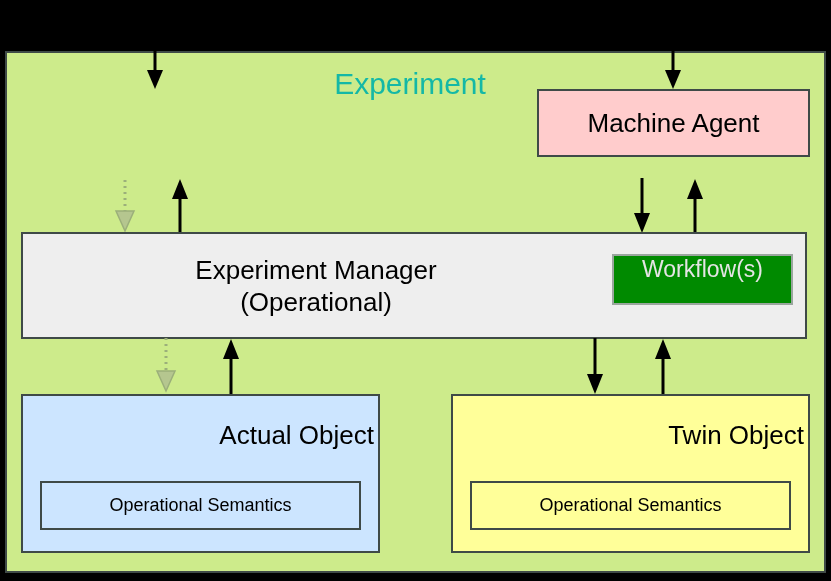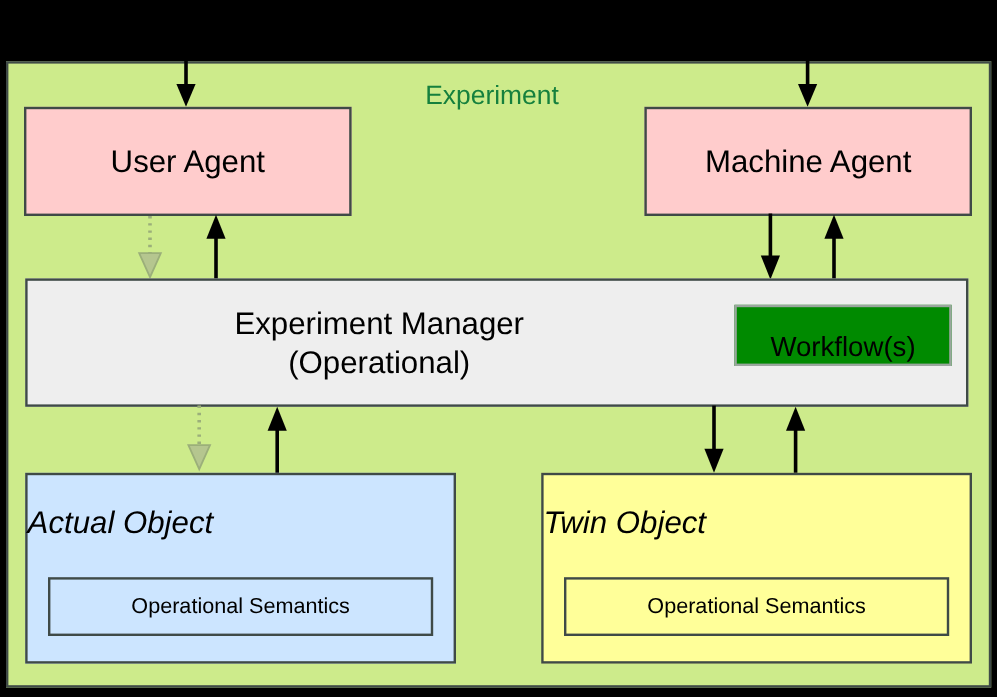--- a/index.html
+++ b/index.html
@@ -38,31 +38,31 @@
     background: #CDEB8B;
     border: 2px solid #3F4A47;
     display: block;
   }
   #experiment-title {
     position: absolute;
     left: 295px;
     top: 67px;
     width: 230px;
     text-align: center;
-    font-size: 22px;
-    color: #15803d;
+    font-size: 30px;
+    color: #14b8a6;
   }
 
   
   .agent-box {
     background: #FFCCCC;
     font-size: 26px;
   }
   #user-agent-box   { left: 20px;  top: 89px;  width: 273px; height: 91px; }
-  #machine-agent-box{ left: 537px; top: 89px;  width: 273px; height: 91px; }
+  #machine-agent-box{ left: 537px; top: 89px;  width: 273px; height: 68px; }
 
   
   #experiment-manager-box {
     left: 21px;
     top: 232px;
     width: 786px;
     height: 107px;
     background: #EEEEEE;
     font-size: 26px;
     display: block;
@@ -81,42 +81,41 @@
   #workflows-box {
     position: absolute;
     left: 589px;
     top: 20px;
     width: 181px;
     height: 51px;
     background: #008A00;
     border: 2px solid #9AA69E;
     box-sizing: border-box;
     display: flex;
-    align-items: flex-end;
+    align-items: flex-start;
     justify-content: center;
-    color: #000000;
+    color: #e5e5e5;
     font-size: 23px;
   }
 
   
   .object-box {
     display: block;
     padding: 0;
   }
   #actual-object-box { left: 21px;  top: 394px; width: 359px; height: 159px; background: #CCE5FF; }
   #twin-object-box   { left: 451px; top: 394px; width: 359px; height: 159px; background: #FFFF99; }
 
   .object-title {
     position: absolute;
     left: 0;
     right: 4px;
     top: 24px;
-    text-align: left;
-    font-size: 26px;
-    font-style: italic;
+    text-align: right;
+    font-size: 26px;
   }
   .semantics-box {
     position: absolute;
     left: 17px;
     top: 85px;
     right: 17px;
     height: 49px;
     box-sizing: border-box;
     border: 2px solid #3F4A47;
     display: flex;
@@ -150,23 +149,20 @@
     </svg>
   </div>
 
   <div class="arrow" style="left:663px; top:28px;">
     <svg width="20" height="62" viewBox="0 0 20 62">
       <line x1="10" y1="0" x2="10" y2="48" stroke="#000000" stroke-width="3"></line>
       <polygon points="10,61 2,42 18,42" fill="#000000"></polygon>
     </svg>
   </div>
 
-  <div id="user-agent-box" class="box agent-box">
-    <span>User Agent</span>
-  </div>
 
   <div id="machine-agent-box" class="box agent-box">
     <span>Machine Agent</span>
   </div>
 
   <div class="arrow" style="left:114px; top:180px;">
     <svg width="22" height="54" viewBox="0 0 22 54">
       <line x1="11" y1="0" x2="11" y2="34" stroke="#9BAF7A" stroke-width="3" stroke-dasharray="2,4"></line>
       <polygon points="11,51 2,31 20,31" fill="#B5C68F" stroke="#9BAF7A" stroke-width="1.5"></polygon>
     </svg>

